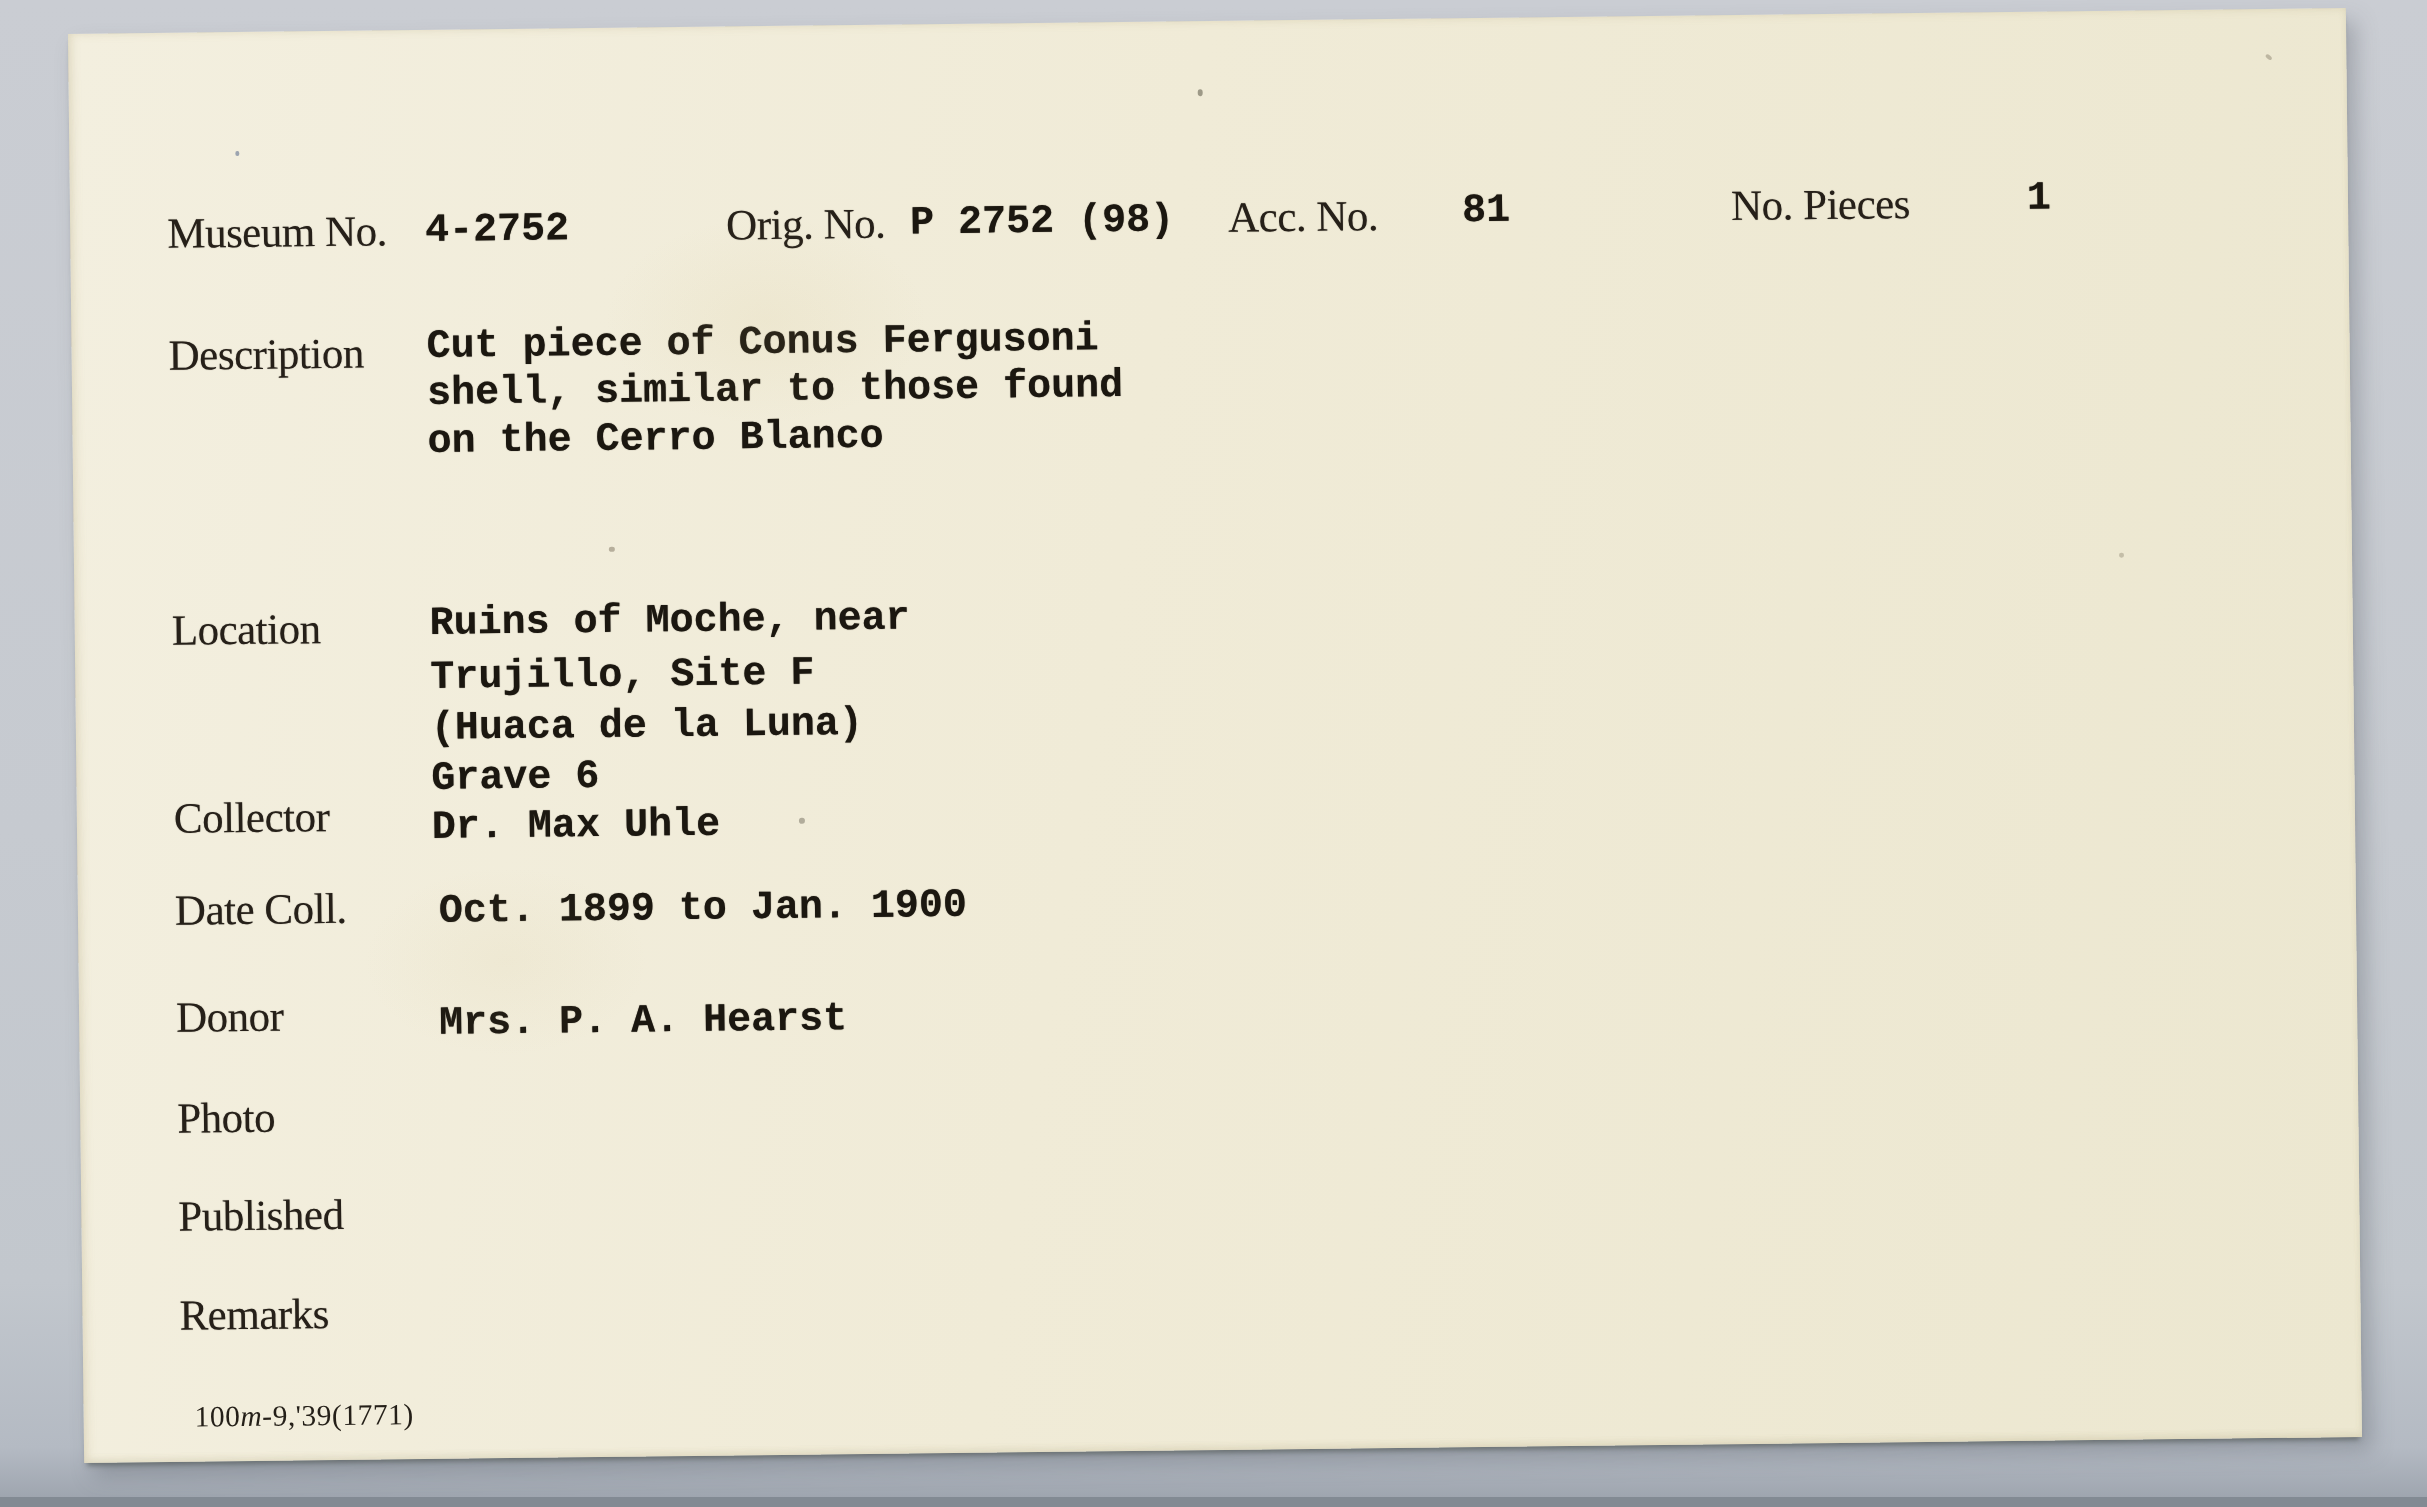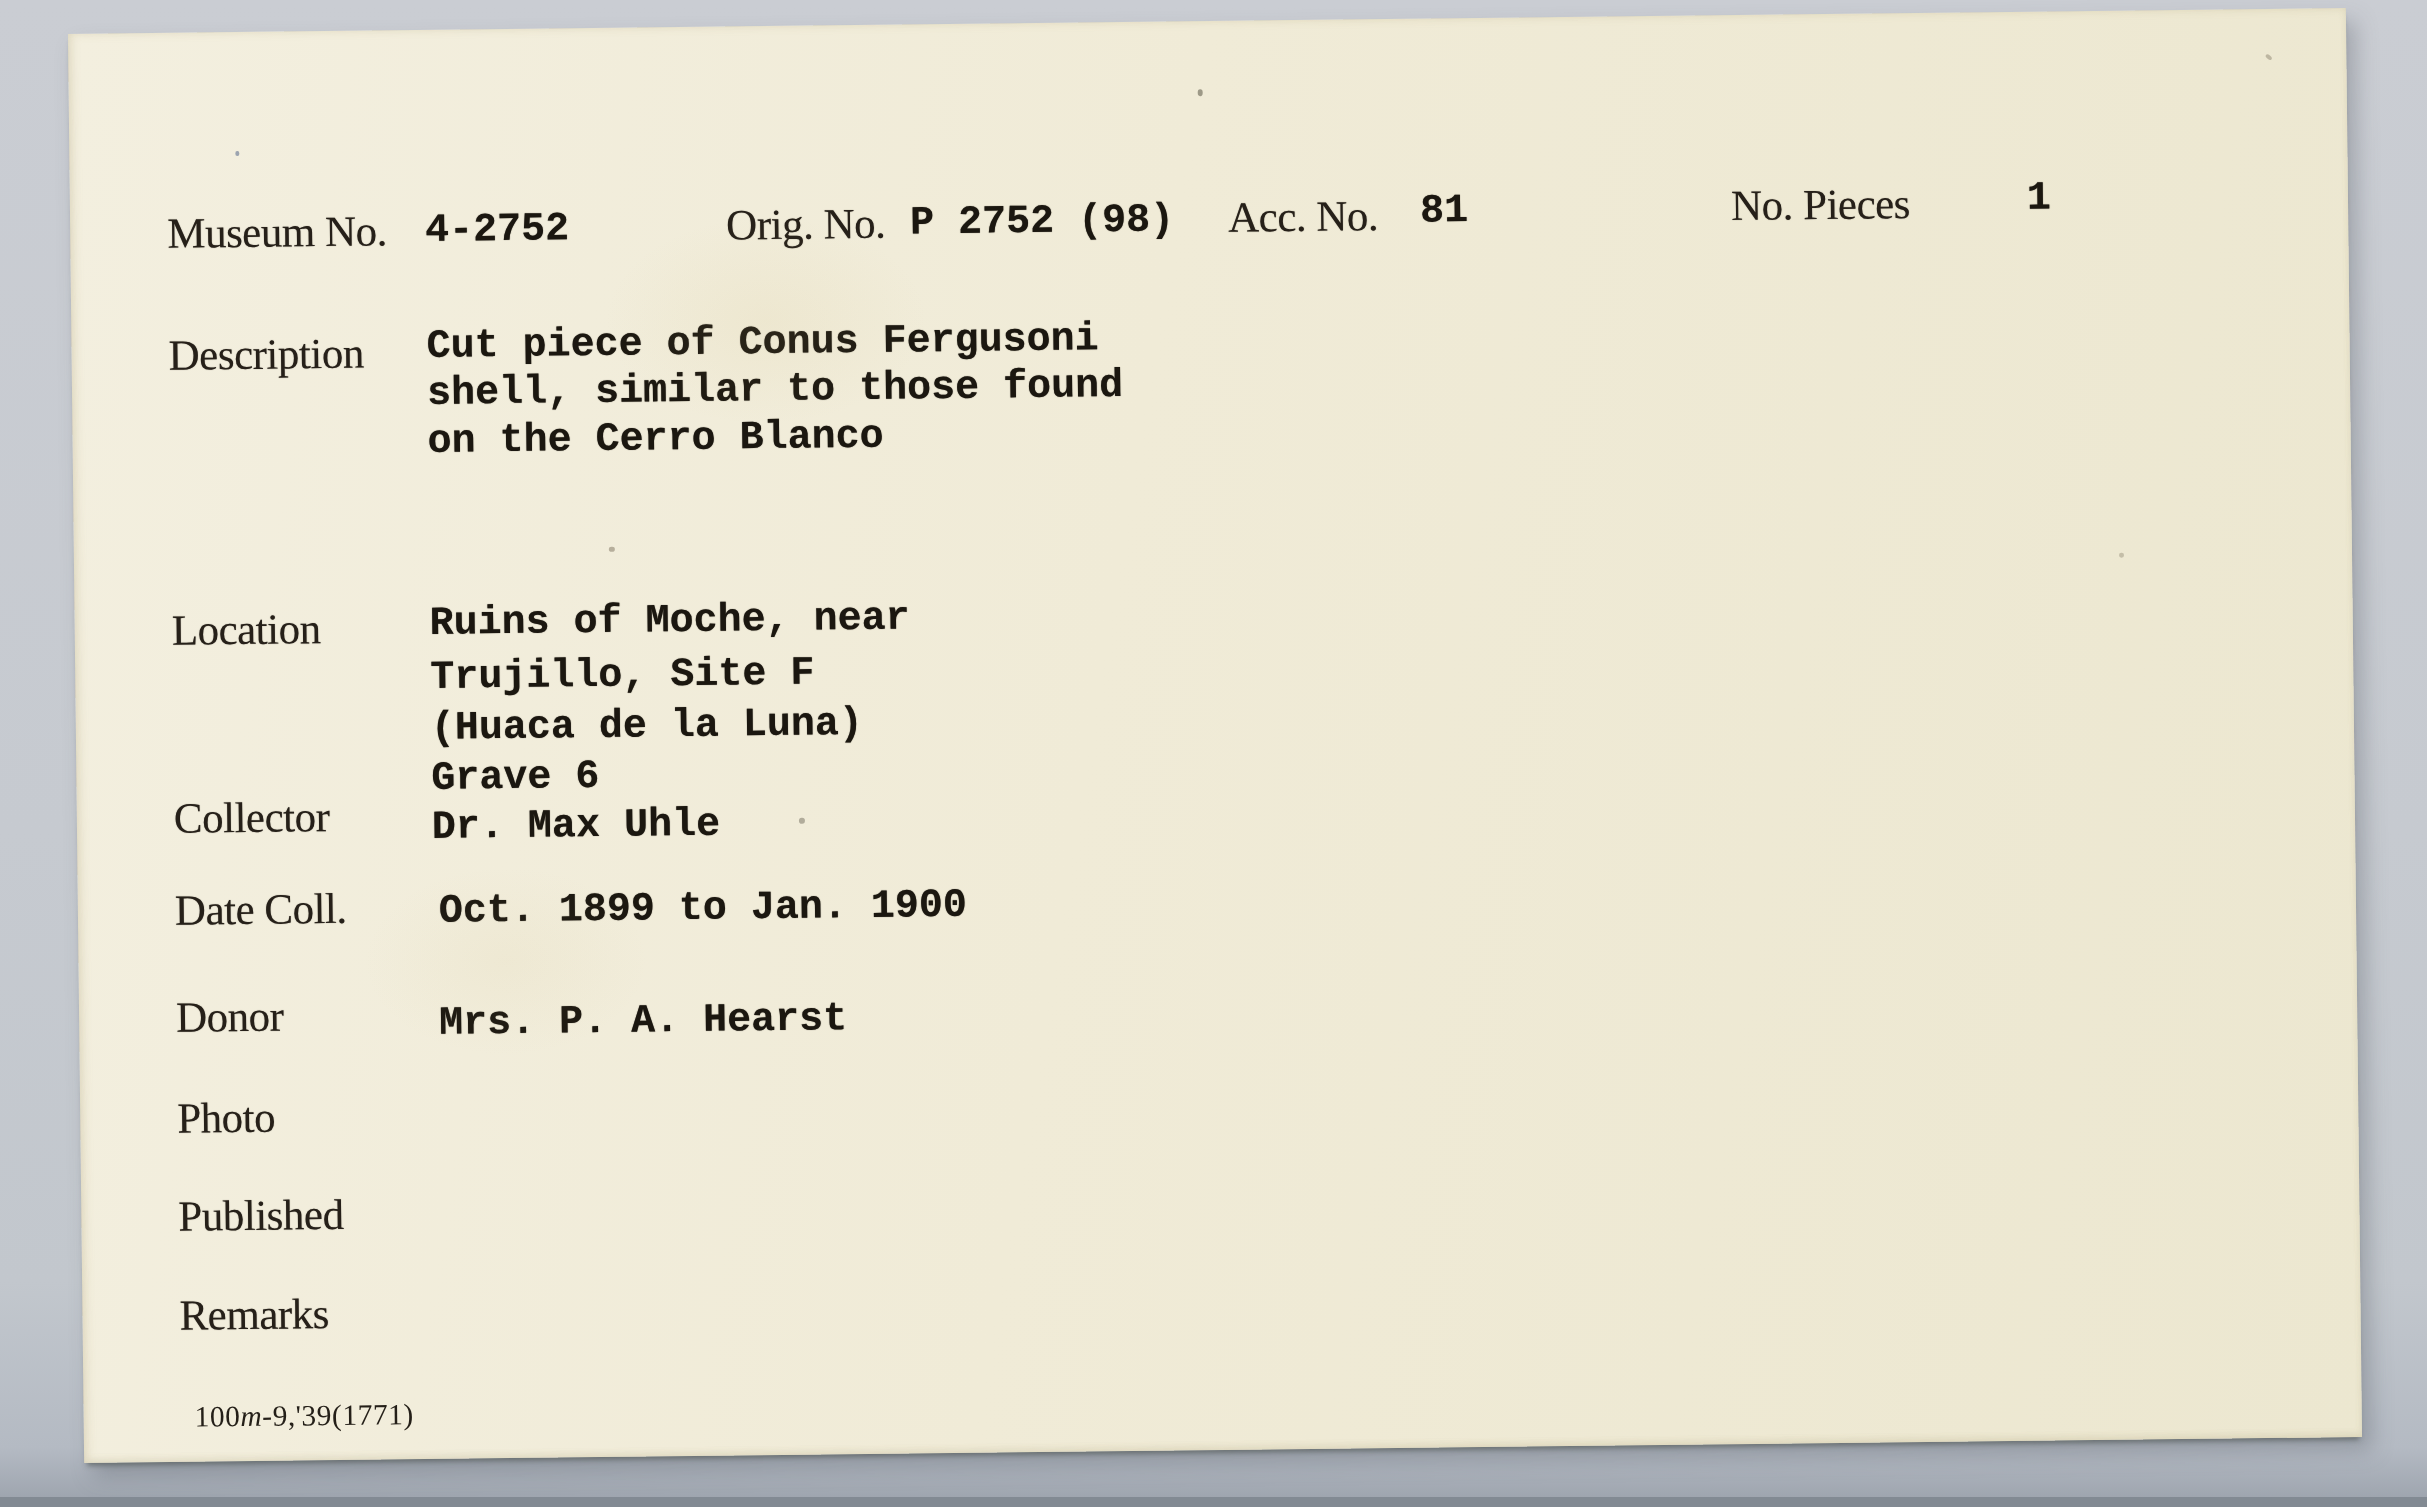--- a/index.html
+++ b/index.html
@@ -45,21 +45,21 @@
 
 <div class="card">
 
   <span class="lbl" style="left:97px;top:179px">Museum No.</span>
   <span class="typed" style="left:355px;top:181px">4-2752</span>
 
   <span class="lbl" style="left:656px;top:177px">Orig. No.</span>
   <span class="typed" style="left:840px;top:179px">P 2752 (98)</span>
 
   <span class="lbl" style="left:1158px;top:175px">Acc. No.</span>
-  <span class="typed" style="left:1350px;top:173px">81</span>
+  <span class="typed" style="left:1392px;top:173px">81</span>
 
   <span class="lbl" style="left:1661px;top:169px">No. Pieces</span>
   <span class="typed" style="left:1957px;top:167px">1</span>
 
   <span class="lbl" style="left:97px;top:301px">Description</span>
   <span class="typed" style="left:355px;top:297px">Cut piece of Conus Fergusoni</span>
   <span class="typed" style="left:355px;top:344px">shell, similar to those found</span>
   <span class="typed" style="left:355px;top:392px">on the Cerro Blanco</span>
 
   <span class="lbl" style="left:97px;top:576px">Location</span>

